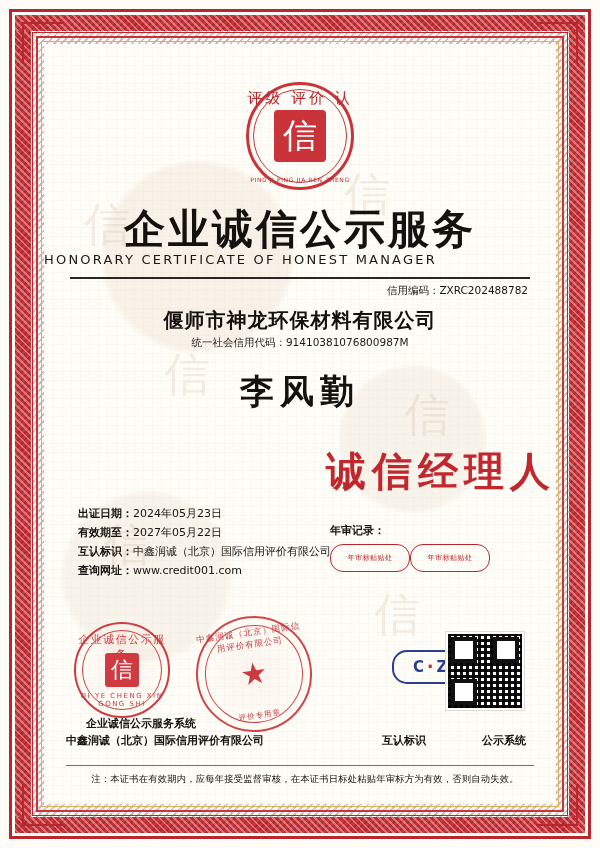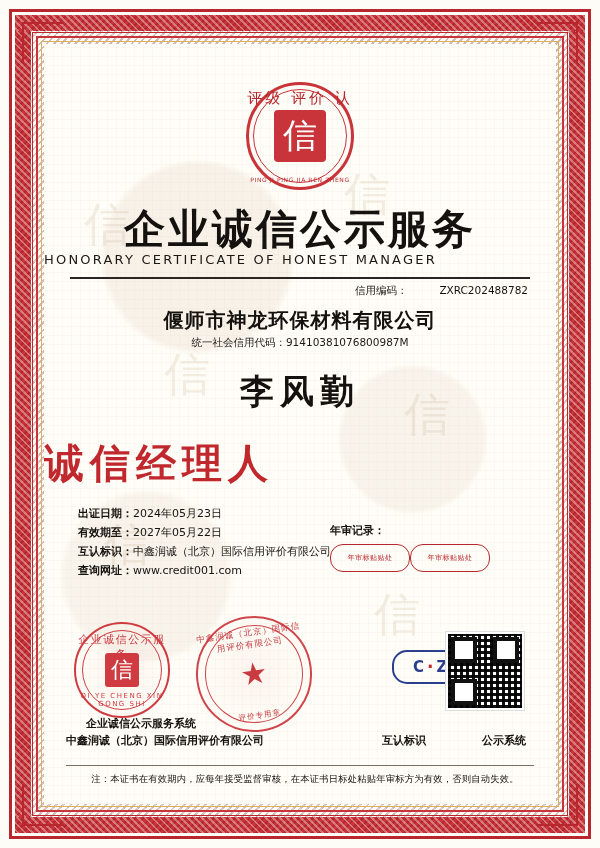--- a/index.html
+++ b/index.html
@@ -179,21 +179,21 @@
   }
 
   
   .credit-code {
     position: absolute;
     right: 28px; top: 240px;
     font-size: 10.5px;
     color: #1b1816;
     font-family: "DejaVu Sans", sans-serif;
   }
-  .credit-code .val { color: #16130f; margin-left: 32px; }
+  .credit-code .val { color: #16130f; }
 
   
   .company {
     position: absolute;
     left: 0; right: 0; top: 263px;
     text-align: center;
     font-size: 20px;
     font-weight: bold;
     letter-spacing: 1px;
     color: #15110e;
@@ -214,22 +214,22 @@
     left: 0; right: 0; top: 325px;
     text-align: center;
     font-size: 34px;
     font-weight: bold;
     letter-spacing: 6px;
     color: #15110e;
     font-family: "DejaVu Serif", serif;
   }
   .award {
     position: absolute;
-    left: 0; right: 0; top: 392px;
-    text-align: left;
+    left: 0; right: 0; top: 400px;
+    text-align: right;
     font-size: 40px;
     font-weight: bold;
     letter-spacing: 6px;
     color: #c0282e;
     font-family: "DejaVu Serif", serif;
   }
 
   
   .details {
     position: absolute;

